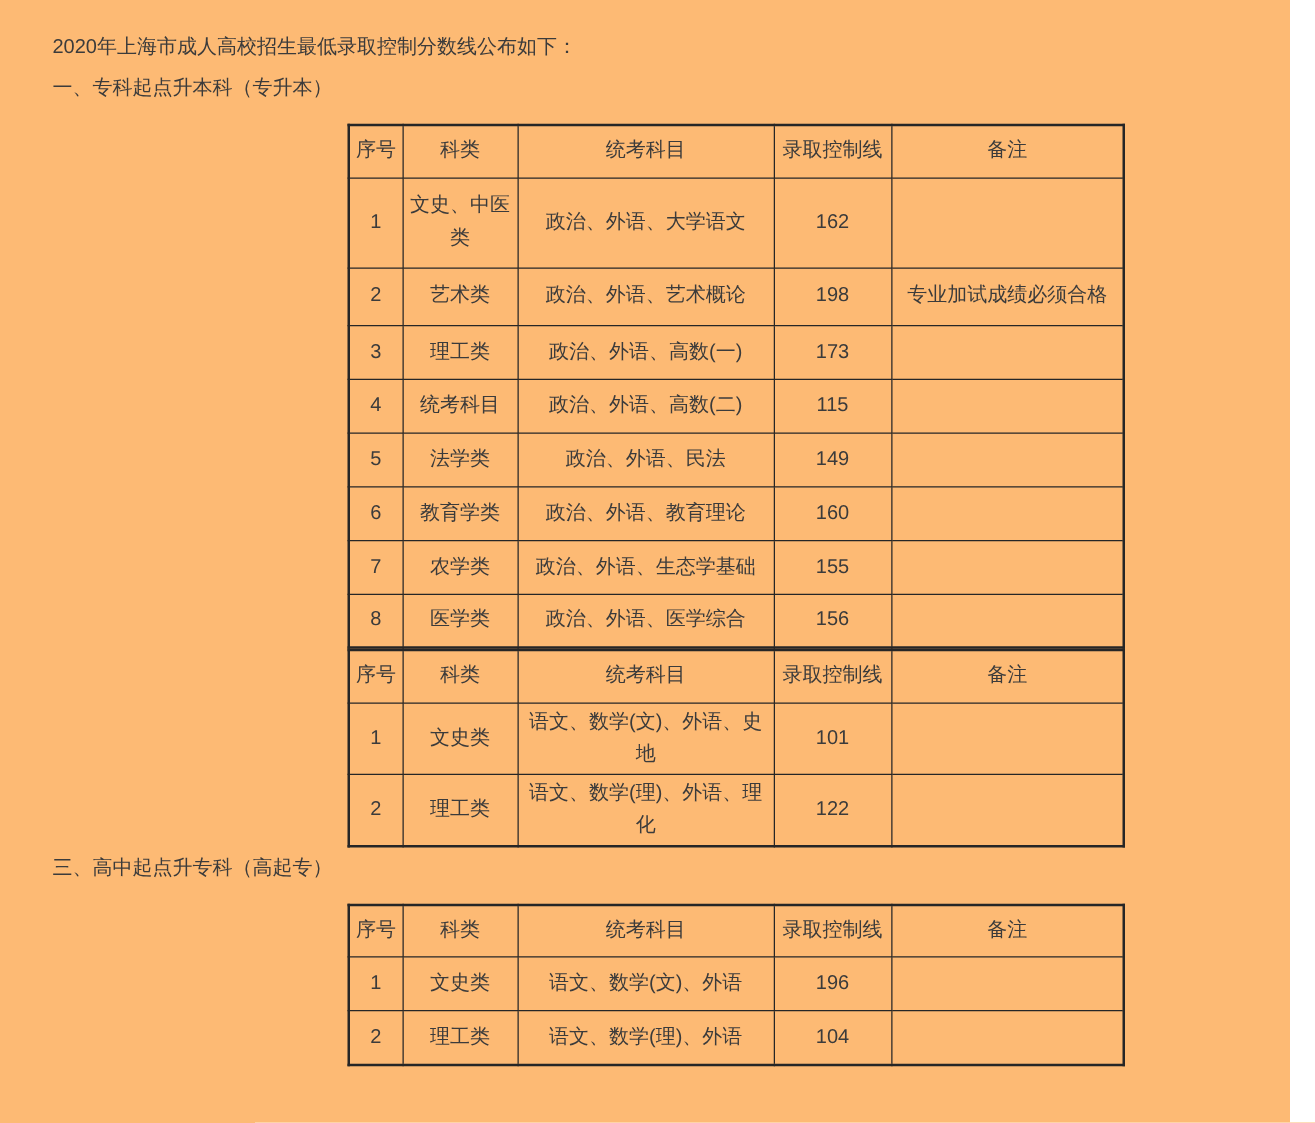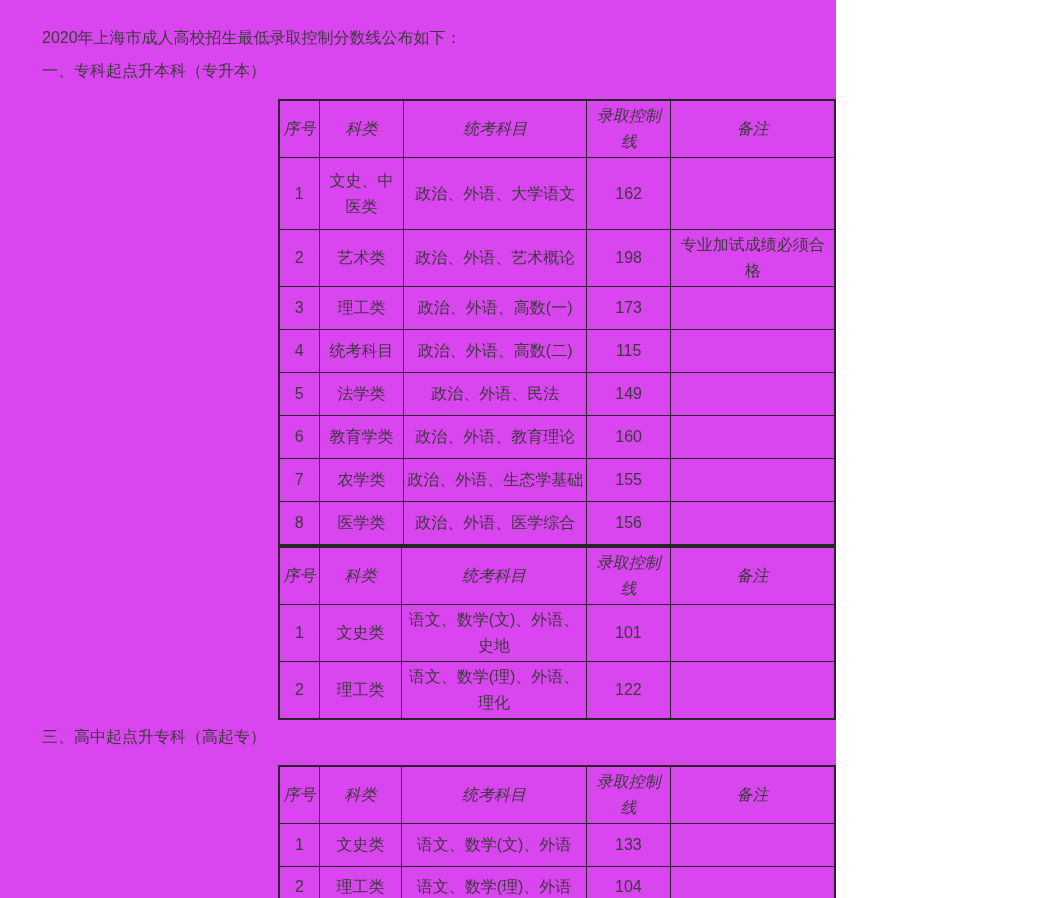--- a/index.html
+++ b/index.html
@@ -3,25 +3,25 @@
 <meta charset="utf-8">
 <style>
   * { box-sizing: border-box; }
   body {
     margin: 0;
     background: #ffffff;
     color: #3b3b3b;
     font-family: "Liberation Sans", sans-serif;
   }
   .page {
-    width: 836px;
+    width: 1032px;
     height: 898px;
     padding: 27px 0 0 42px;
     overflow: hidden;
-    background: #d946ef;
+    background: #fdba74;
   }
   .doc-title {
     font-size: 16px;
     line-height: 22px;
     font-weight: normal;
     margin: 0 0 11px 0;
   }
   .section-heading {
     font-size: 16px;
     line-height: 22px;
@@ -40,21 +40,21 @@
     font-size: 16px;
     font-weight: normal;
     text-align: center;
     vertical-align: middle;
     line-height: 26px;
     padding: 2px 2px;
     word-break: break-all;
     color: #3b3b3b;
     overflow: hidden;
   }
-  tr.row-header { height: 42px; font-style: italic; }
+  tr.row-header { height: 42px; }
   tr.row-std    { height: 43px; }
   tr.row-tall   { height: 72px; }
   tr.row-med    { height: 46px; }
 </style>
 </head>
 <body>
 
 <div class="page">
 
   <p class="doc-title">2020年上海市成人高校招生最低录取控制分数线公布如下：</p>
@@ -191,21 +191,21 @@
         <th>统考科目</th>
         <th>录取控制线</th>
         <th>备注</th>
       </tr>
     </thead>
     <tbody>
       <tr class="row-std">
         <td>1</td>
         <td>文史类</td>
         <td>语文、数学(文)、外语</td>
-        <td>133</td>
+        <td>196</td>
         <td></td>
       </tr>
       <tr class="row-std">
         <td>2</td>
         <td>理工类</td>
         <td>语文、数学(理)、外语</td>
         <td>104</td>
         <td></td>
       </tr>
     </tbody>

